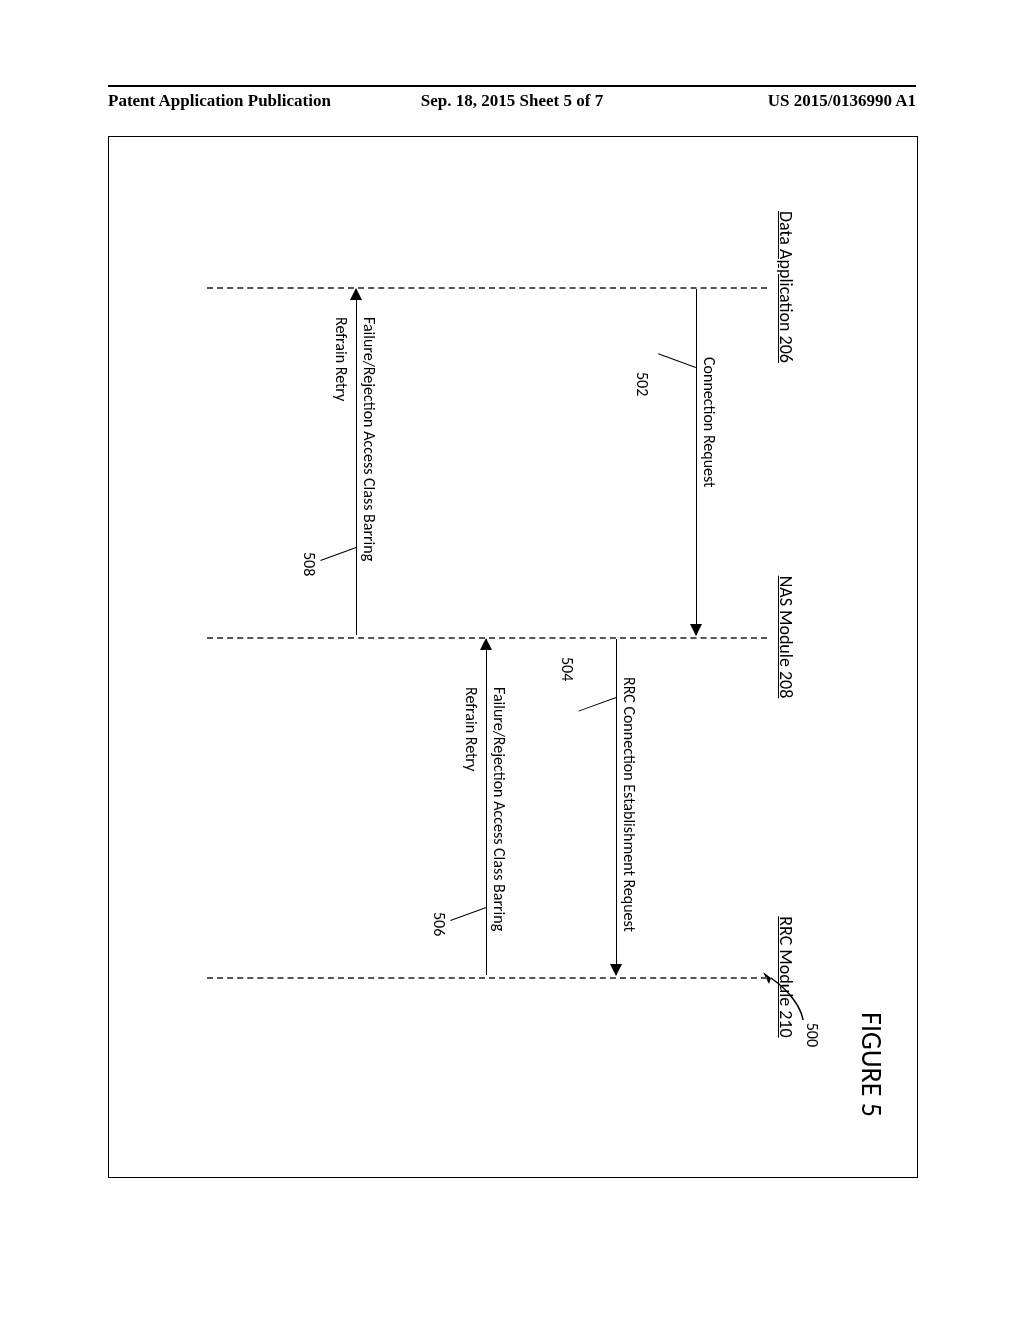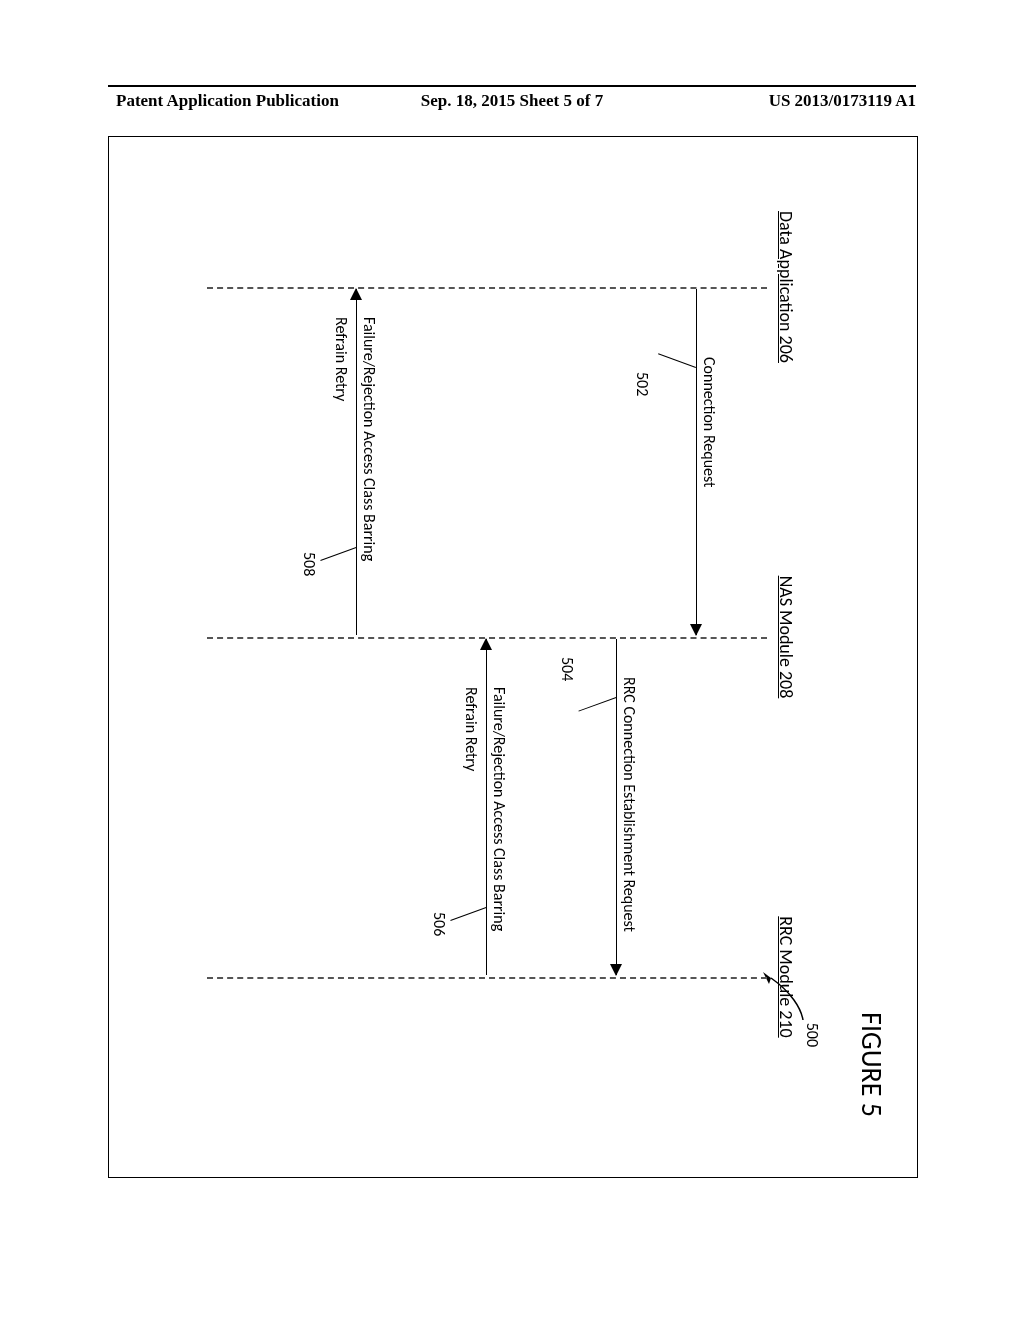--- a/index.html
+++ b/index.html
@@ -19,21 +19,21 @@
   .header {
     position: absolute;
     top: 85px;
     left: 108px;
     right: 108px;
     border-top: 2px solid #000;
     font-size: 17px;
     font-weight: bold;
     padding-top: 4px;
   }
-  .header .left { position: absolute; left: 8px; text-align: right; }
+  .header .left { position: absolute; left: 0; text-align: right; }
   .header .center { position: absolute; left: 50%; transform: translateX(-50%); }
   .header .right { position: absolute; right: 0; }
 
   .figure-frame {
     position: absolute;
     top: 136px;
     left: 108px;
     width: 808px;
     height: 1040px;
     border: 1px solid #000;
@@ -112,21 +112,21 @@
   .pointer-500 svg { display:block; }
 </style>
 </head>
 <body>
 
 <div class="page">
 
   <div class="header">
     <span class="left">Patent Application Publication</span>
     <span class="center">Sep. 18, 2015  Sheet 5 of 7</span>
-    <span class="right">US 2013/0173119 A1</span>
+    <span class="right">US 2015/0136990 A1</span>
   </div>
 
   <div class="figure-frame">
     <div class="rotwrap">
       <div class="diagram">
 
         <div class="fig-title" style="right:60px; top:28px;">FIGURE 5</div>
 
         <div class="ref" style="right:130px; top:95px;">500</div>
         <div class="pointer-500" style="right:155px; top:112px;">

